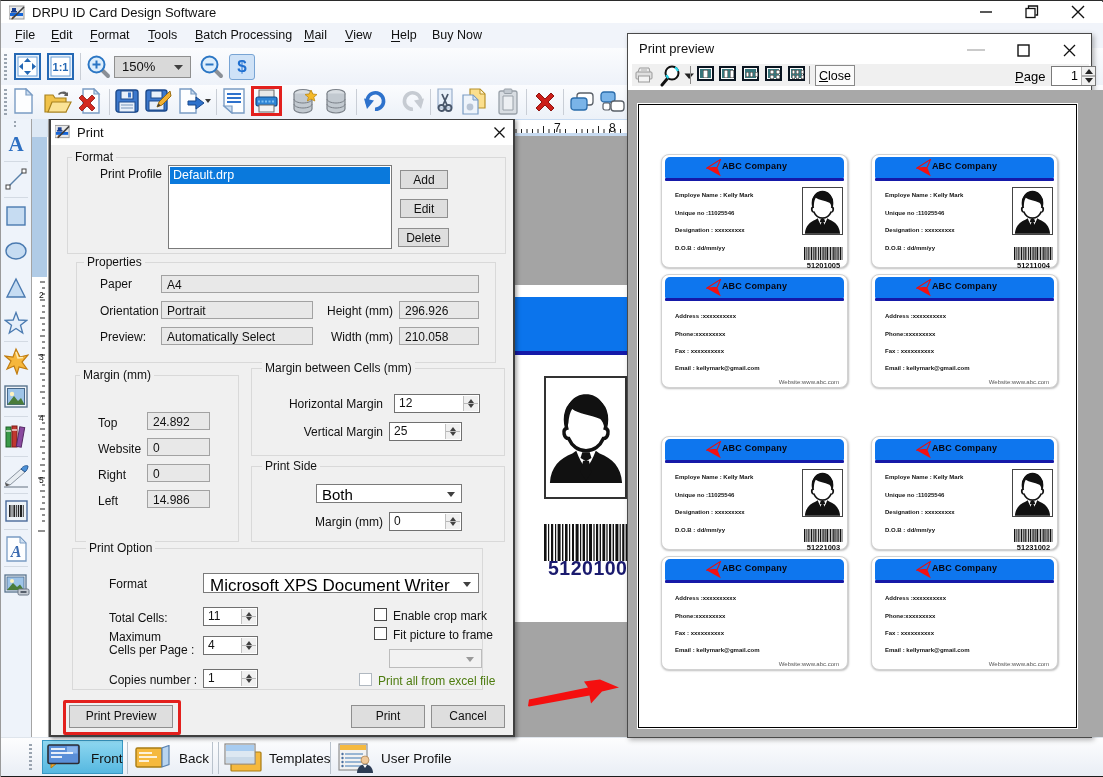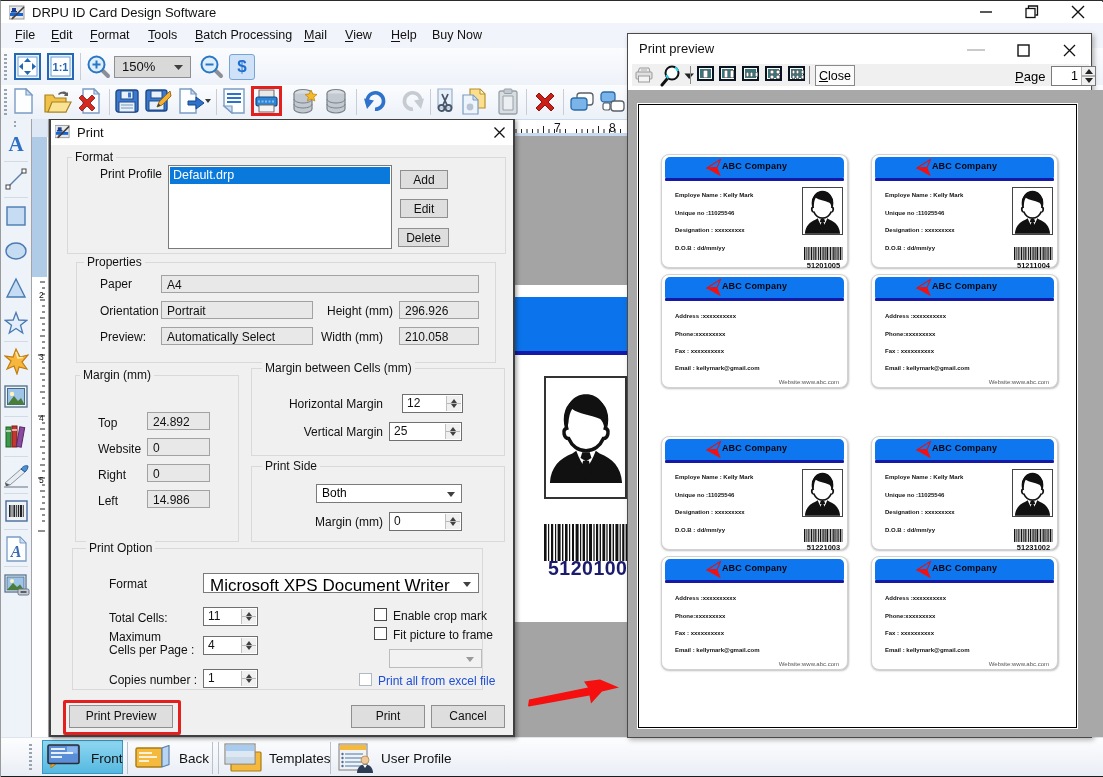--- a/index.html
+++ b/index.html
@@ -364,54 +364,54 @@
     <div class="gbox" style="left:25px;top:142px;width:420px;height:101px;">
       <div class="glabel" style="left:7px">Properties</div>
       <div class="lbl" style="left:23px;top:14px">Paper</div>
       <div class="field" style="left:84px;top:12px;width:318px;height:18px;">A4</div>
       <div class="lbl" style="left:23px;top:41px">Orientation</div>
       <div class="field" style="left:84px;top:38px;width:152px;height:18px;">Portrait</div>
       <div class="lbl" style="left:244px;top:41px;width:72px;text-align:right;">Height (mm)</div>
       <div class="field" style="left:322px;top:38px;width:80px;height:18px;">296.926</div>
       <div class="lbl" style="left:23px;top:67px">Preview:</div>
       <div class="field" style="left:84px;top:64px;width:152px;height:18px;">Automatically Select</div>
-      <div class="lbl" style="left:244px;top:67px;width:72px;text-align:left;">Width (mm)</div>
+      <div class="lbl" style="left:244px;top:67px;width:72px;text-align:right;">Width (mm)</div>
       <div class="field" style="left:322px;top:64px;width:80px;height:18px;">210.058</div>
     </div>
 
     <div class="gbox" style="left:24px;top:255px;width:164px;height:167px;">
       <div class="glabel" style="left:4px">Margin (mm)</div>
       <div class="lbl" style="left:22px;top:40px">Top</div>
       <div class="field" style="left:71px;top:36px;width:63px;height:18px;">24.892</div>
       <div class="lbl" style="left:22px;top:66px">Website</div>
       <div class="field" style="left:71px;top:62px;width:63px;height:18px;">0</div>
       <div class="lbl" style="left:22px;top:92px">Right</div>
       <div class="field" style="left:71px;top:88px;width:63px;height:18px;">0</div>
       <div class="lbl" style="left:22px;top:118px">Left</div>
       <div class="field" style="left:71px;top:114px;width:63px;height:18px;">14.986</div>
     </div>
 
     <div class="gbox" style="left:200px;top:248px;width:254px;height:88px;">
       <div class="glabel" style="left:10px">Margin between Cells (mm)</div>
       <div class="lbl" style="left:10px;top:28px;width:121px;text-align:right;">Horizontal Margin</div>
-      <div class="spin" style="left:150px;top:25px;width:61px;height:19px;padding-left:20px;">
+      <div class="spin" style="left:142px;top:25px;width:86px;height:19px;padding-left:20px;">
           <span class="v">12</span>
           <span class="spbtns"></span>
         </div>
       <div class="lbl" style="left:10px;top:56px;width:121px;text-align:right;">Vertical Margin</div>
       <div class="spin" style="left:137px;top:53px;width:73px;height:19px;">
           <span class="v">25</span>
           <span class="spbtns"></span>
         </div>
     </div>
 
     <div class="gbox" style="left:200px;top:346px;width:254px;height:76px;">
       <div class="glabel" style="left:10px">Print Side</div>
       <div class="abs" style="left:64px;top:17px;width:146px;height:19px;background:#fff;border:1px solid #7a7a7a;">
-        <div class="abs" style="left:5px;top:1px;font-size:12px;">Both</div>
+        <div class="abs" style="left:5px;top:1px;font-size:15px;">Both</div>
         <svg class="abs" style="right:5px;top:7px" width="9" height="6">
             <path d="M0,0 L8,0 L4,5 Z" fill="#404040"></path>
           </svg>
       </div>
       <div class="lbl" style="left:10px;top:48px;width:121px;text-align:right;">Margin (mm)</div>
       <div class="spin" style="left:137px;top:45px;width:73px;height:19px;">
           <span class="v">0</span>
           <span class="spbtns"></span>
         </div>
     </div>
@@ -443,21 +443,21 @@
       <div class="cb" style="left:301px;top:59px;"></div>
       <div class="lbl" style="left:320px;top:60px">Enable crop mark</div>
       <div class="cb" style="left:301px;top:78px;"></div>
       <div class="lbl" style="left:320px;top:79px">Fit picture to frame</div>
       <div class="abs" style="left:316px;top:100px;width:93px;height:19px;background:#f2f2f2;border:1px solid #bcbcbc;">
         <svg class="abs" style="right:6px;top:7px" width="9" height="6">
             <path d="M0,0 L8,0 L4,5 Z" fill="#9a9a9a"></path>
           </svg>
       </div>
       <div class="cb" style="left:286px;top:124px;border-color:#b0b8c0;"></div>
-      <div class="lbl" style="left:305px;top:125px;color:#1d4ed8;">Print all from excel file</div>
+      <div class="lbl" style="left:305px;top:125px;color:#4d7c0f;">Print all from excel file</div>
     </div>
 
     <div class="abs" style="left:12px;top:580px;width:118px;height:35px;border:3px solid #e3201d;border-radius:2px;"></div>
     <div class="btn" style="left:18px;top:585px;width:104px;height:23px;padding-top:3px;">Print Preview</div>
     <div class="btn" style="left:300px;top:585px;width:74px;height:23px;padding-top:3px;">Print</div>
     <div class="btn" style="left:380px;top:585px;width:74px;height:23px;padding-top:3px;">Cancel</div>
   </div>
 
   <div class="abs" id="titlebar">
     <svg class="abs" style="left:8px;top:3px" width="17" height="16" viewBox="0 0 17 16">

